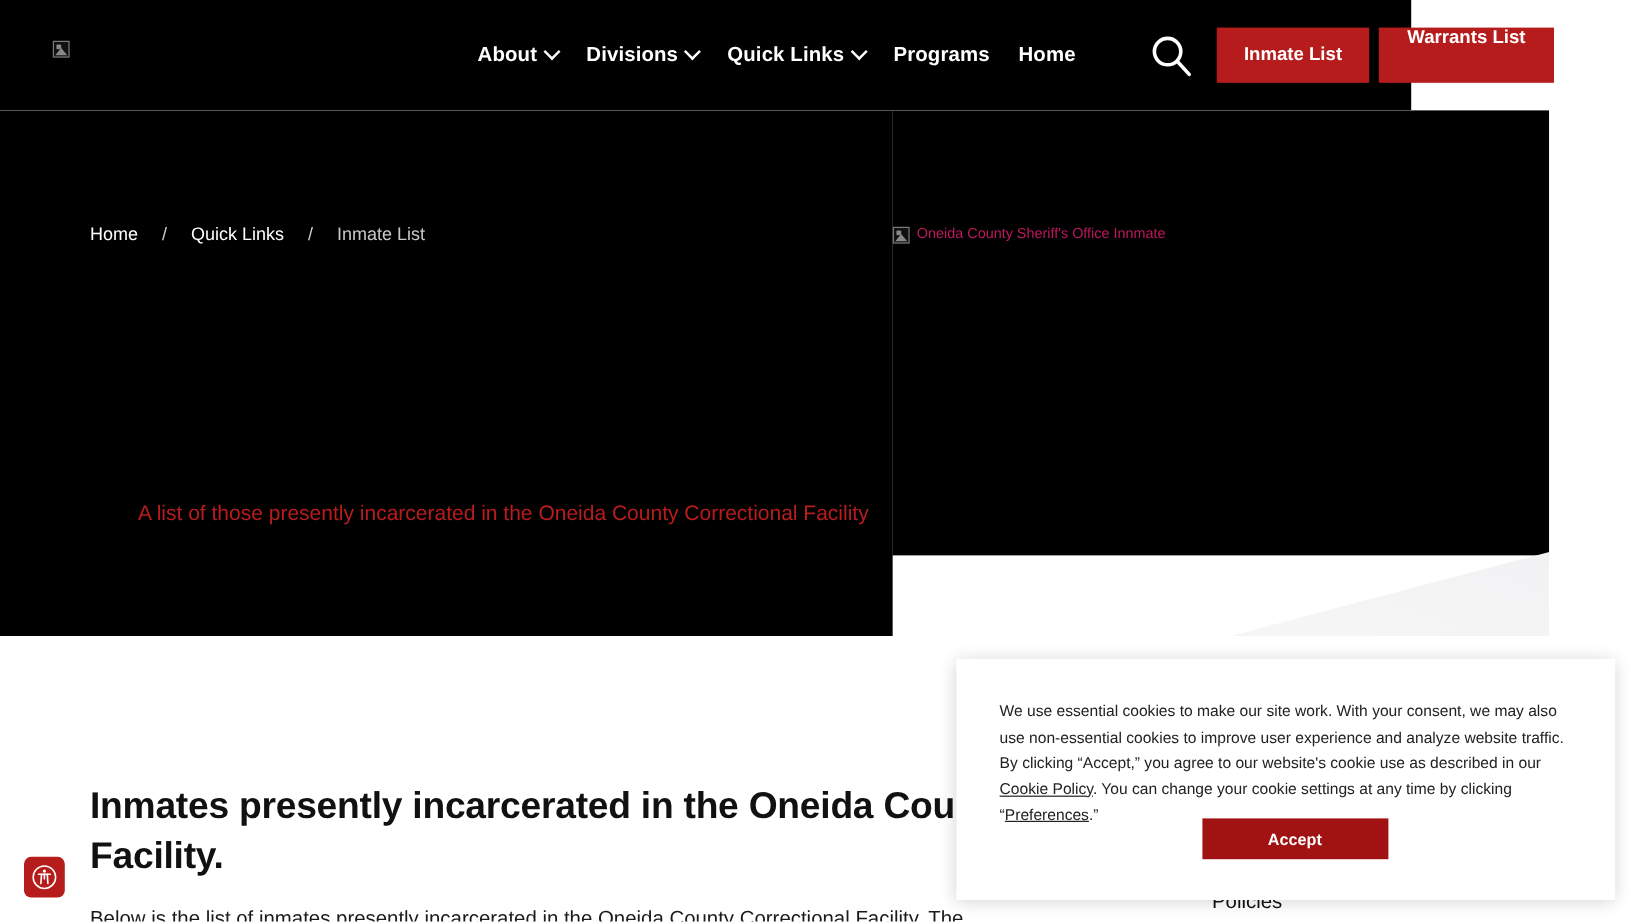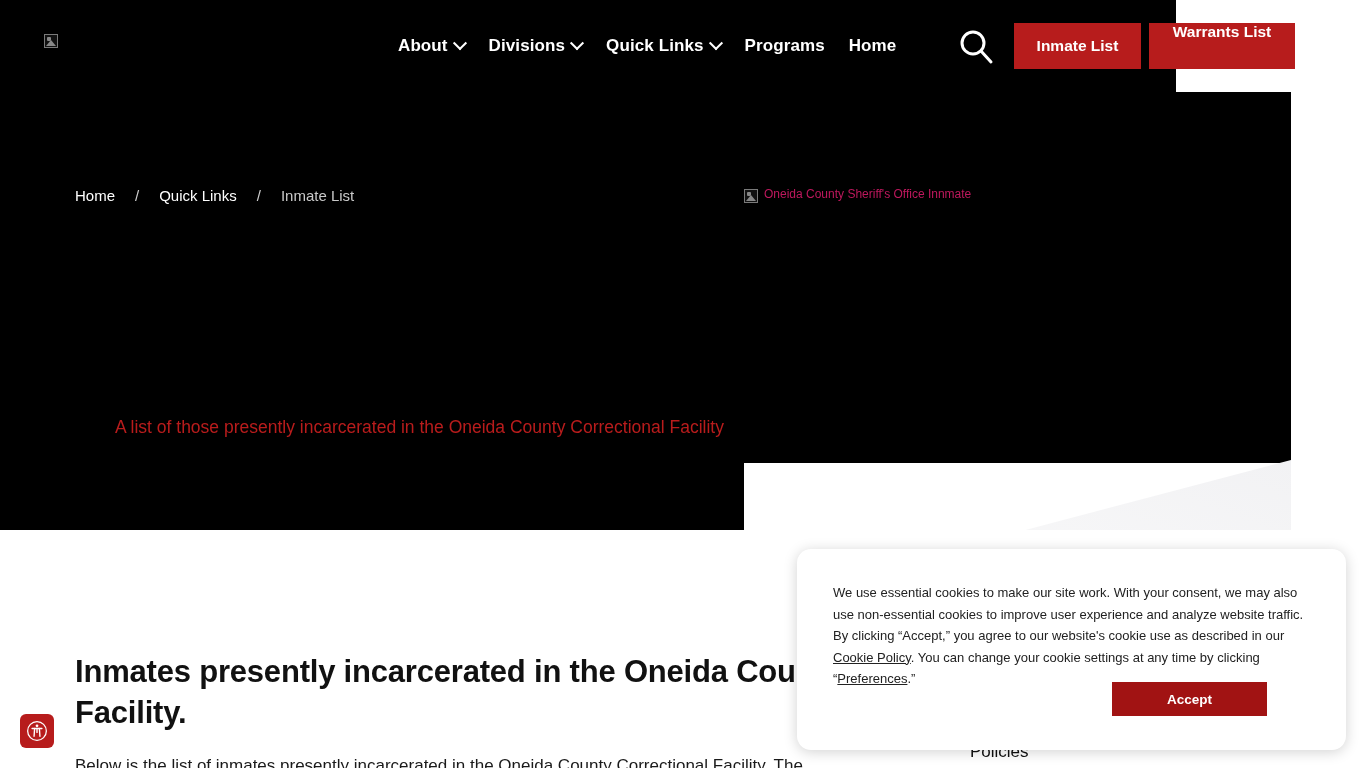--- a/index.html
+++ b/index.html
@@ -225,21 +225,21 @@
     left: 75px; top: 203px;
     width: 900px;
     font-size: 17px;
     line-height: 31px;
     color: #1a1a1a;
   }
 
   
   .side-link {
     position: absolute;
-    left: 970px; top: 742px;
+    left: 1010px; top: 742px;
     font-size: 17px;
     color: #111111;
   }
 
   
   .a11y {
     position: absolute;
     left: 20px; top: 714px;
     width: 34px; height: 34px;
     background: #b71c1c;
@@ -250,41 +250,40 @@
   }
 
   
   .cookie {
     position: absolute;
     left: 797px; top: 549px;
     width: 549px; height: 201px;
     background: #ffffff;
     box-shadow: 0 2px 14px rgba(0,0,0,0.18);
     z-index: 30;
-    border-radius: 14px;
   }
   .cookie-text {
     position: absolute;
     left: 36px; top: 33px;
     width: 478px;
     font-size: 13px;
     line-height: 21.5px;
     color: #222222;
   }
   .cookie-text a {
     color: #222222;
     text-decoration: underline;
     cursor: pointer;
   }
   .cookie-accept-wrap {
     position: absolute;
     left: 0; top: 133px;
-    width: 470px;
-    display: flex;
-    justify-content: flex-end;
+    width: 564px;
+    display: flex;
+    justify-content: center;
   }
   .cookie-accept-btn {
     width: 155px; height: 34px;
     background: #a11313;
     color: #ffffff;
     font-size: 13.5px;
     font-weight: bold;
     border: none;
     cursor: pointer;
   }

